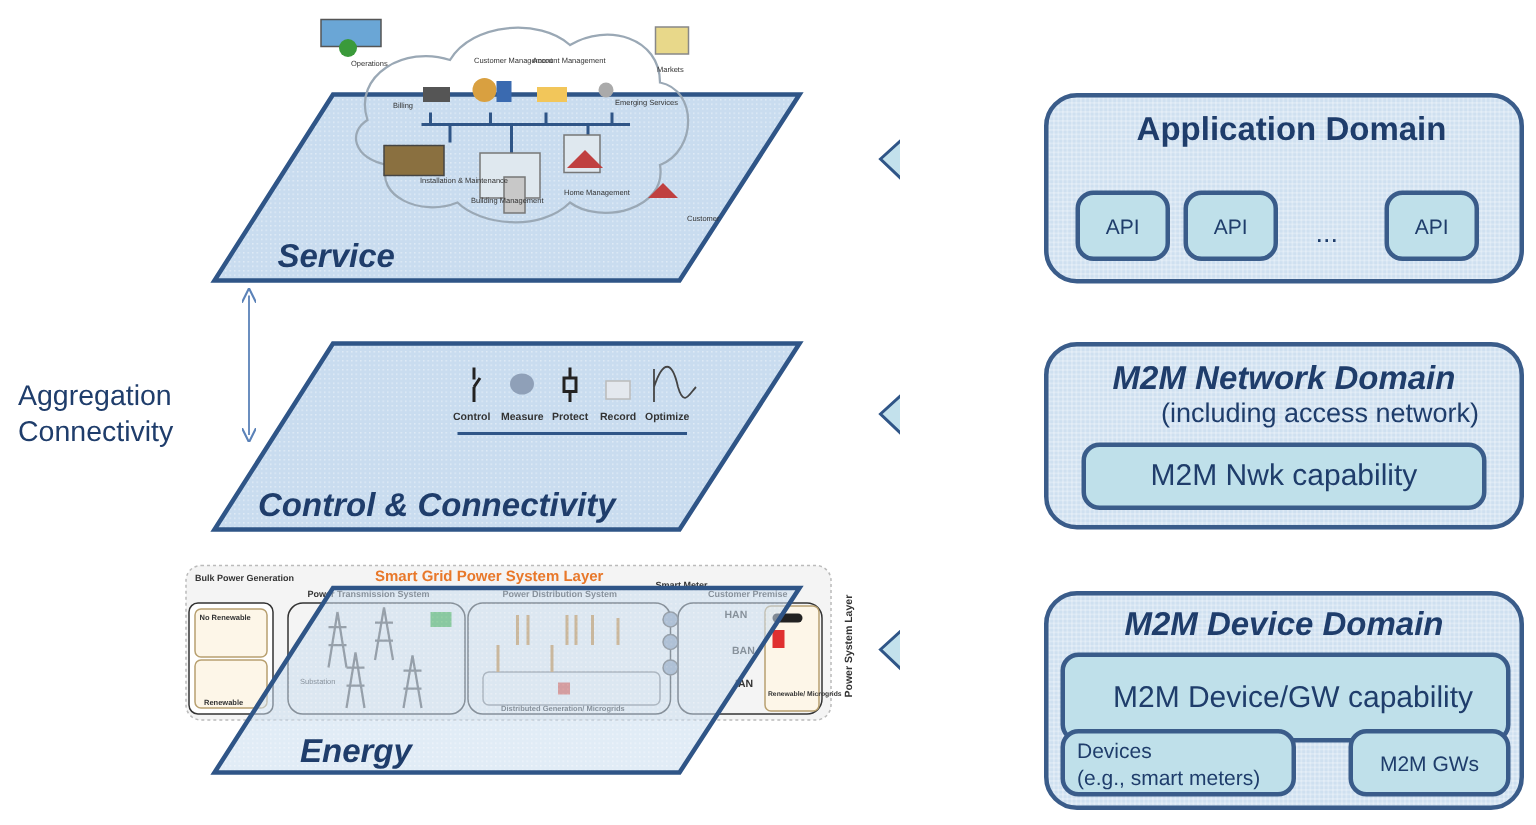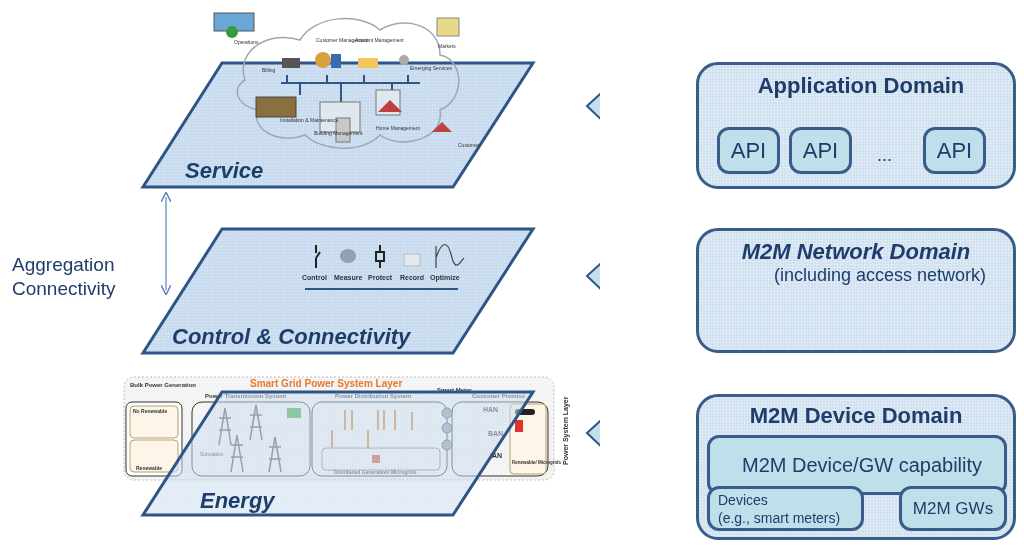--- a/index.html
+++ b/index.html
@@ -12,21 +12,21 @@
   .domain { position:absolute; border:3px solid #3a5c8a; border-radius:22px;
             background:#cfe0f0;
             background-image: linear-gradient(rgba(255,255,255,0.25) 1px, transparent 1px),
                               linear-gradient(90deg, rgba(255,255,255,0.25) 1px, transparent 1px);
             background-size:3px 3px; box-sizing:border-box; }
   .domain-title { position:absolute; left:0; right:0; text-align:center; font-weight:bold;
                   color:#1f3d6b; font-size:22px; }
   .domain-sub { position:absolute; left:0; right:0; text-align:center; color:#1f3d6b; font-size:18px;padding-left:48px; }
   .cap { position:absolute; border:3px solid #3a5c8a; border-radius:12px; background:#bfe0ea;
          box-sizing:border-box; color:#1f3d6b; display:flex; align-items:center; justify-content:center; }
-  .api { font-size:22px; }
+  .api { font-size:14px; }
   .dots { position:absolute; font-size:18px; color:#1f3d6b; }
 
   .agg-label { position:absolute; left:12px; font-size:19px; color:#1f3d6b;margin-top:32px; }
 </style>
 </head>
 <body>
 
 <svg class="abs" style="left:0;top:0" width="600" height="550">
   <defs>
     <pattern id="grid" width="3" height="3" patternUnits="userSpaceOnUse">
@@ -183,23 +183,24 @@
   <div class="domain-title" style="top:8px;margin-left:10px;">Application Domain</div>
   <div class="cap api" style="left:18px;top:62px;width:63px;height:47px;">API</div>
   <div class="cap api" style="left:90px;top:62px;width:63px;height:47px;">API</div>
   <div class="dots" style="left:178px;top:80px;">...</div>
   <div class="cap api" style="left:224px;top:62px;width:63px;height:47px;">API</div>
 </div>
 
 <div class="domain" style="left:696px;top:228px;width:320px;height:125px;">
   <div class="domain-title" style="top:8px;font-style:italic;">M2M Network Domain</div>
   <div class="domain-sub" style="top:34px;">(including access network)</div>
+  <div class="cap" style="left:22px;top:64px;width:270px;height:45px;font-size:20px;">M2M Nwk capability</div>
 </div>
 
 <div class="domain" style="left:696px;top:394px;width:320px;height:146px;">
-  <div class="domain-title" style="top:6px;">M2M Device Domain</div>
+  <div class="domain-title" style="top:6px;font-style:italic;">M2M Device Domain</div>
   <div class="cap" style="left:8px;top:38px;width:300px;height:60px;font-size:20px;padding-left:10px;">M2M Device/GW capability</div>
   <div class="cap" style="left:8px;top:89px;width:157px;height:45px;flex-direction:column;align-items:flex-start;padding-left:8px;font-size:14px;line-height:18px;">
     <span>Devices</span>
     <span>(e.g., smart meters)</span>
   </div>
-  <div class="cap" style="left:200px;top:89px;width:108px;height:45px;font-size:17px;">M2M GWs</div>
+  <div class="cap" style="left:200px;top:89px;width:108px;height:45px;font-size:14px;">M2M GWs</div>
 </div>
 
 </body></html>

